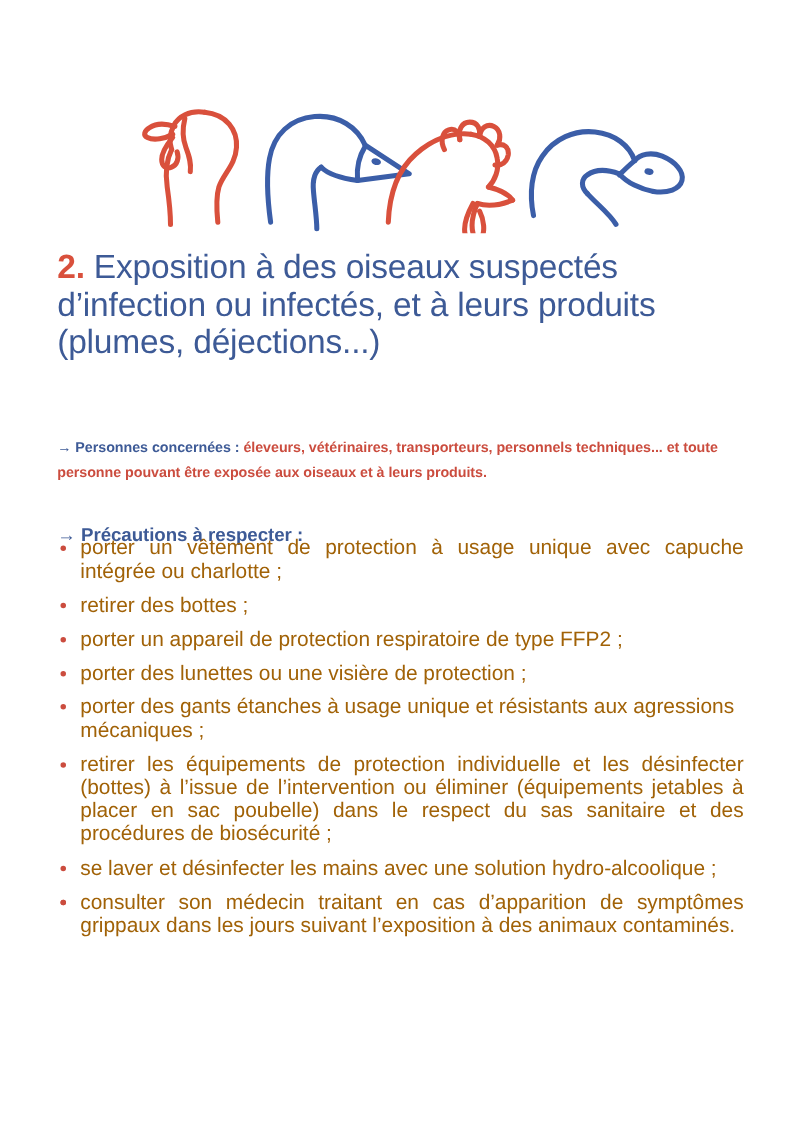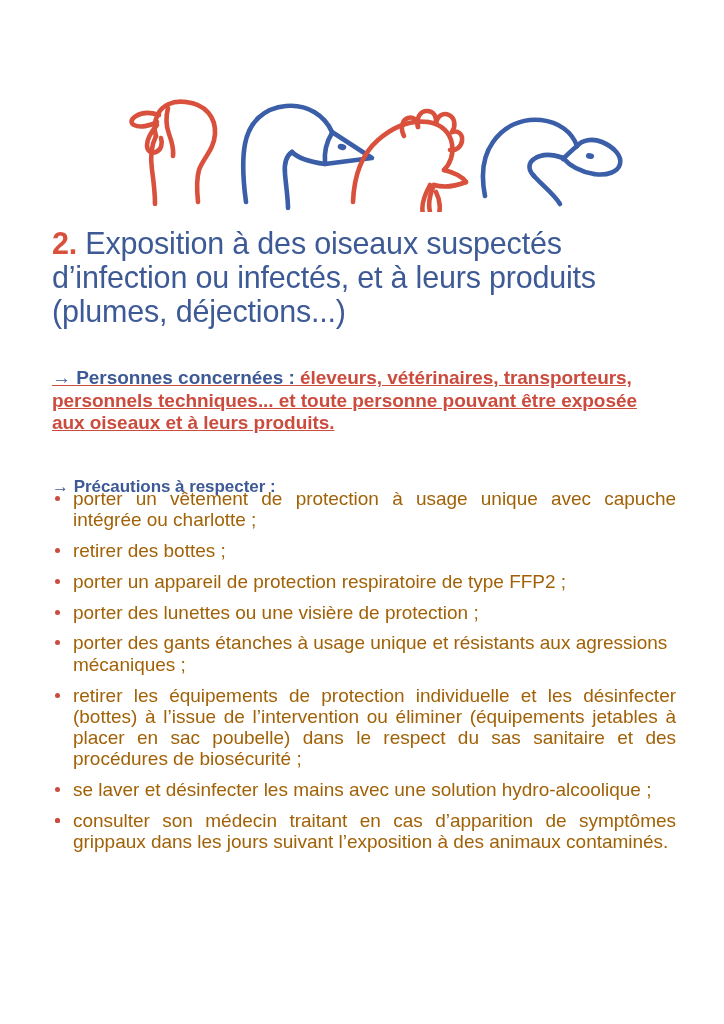--- a/index.html
+++ b/index.html
@@ -53,28 +53,27 @@
   }
   .title .num {
     color: #D9503C;
     font-weight: 700;
   }
 
   
   .section-people {
     position: absolute;
     left: 52px;
-    top: 348px;
+    top: 383px;
     width: 620px;
-    font-size: 19px;
+    font-size: 13px;
     line-height: 22.5px;
     font-weight: 700;
     color: #CB4C3E;
     letter-spacing: -0.05px;
-    text-decoration: underline;
   }
   .section-people .lead {
     color: #3D5A96;
     font-weight: 700;
   }
 
   
   .section-precautions-head {
     position: absolute;
     left: 52px;

